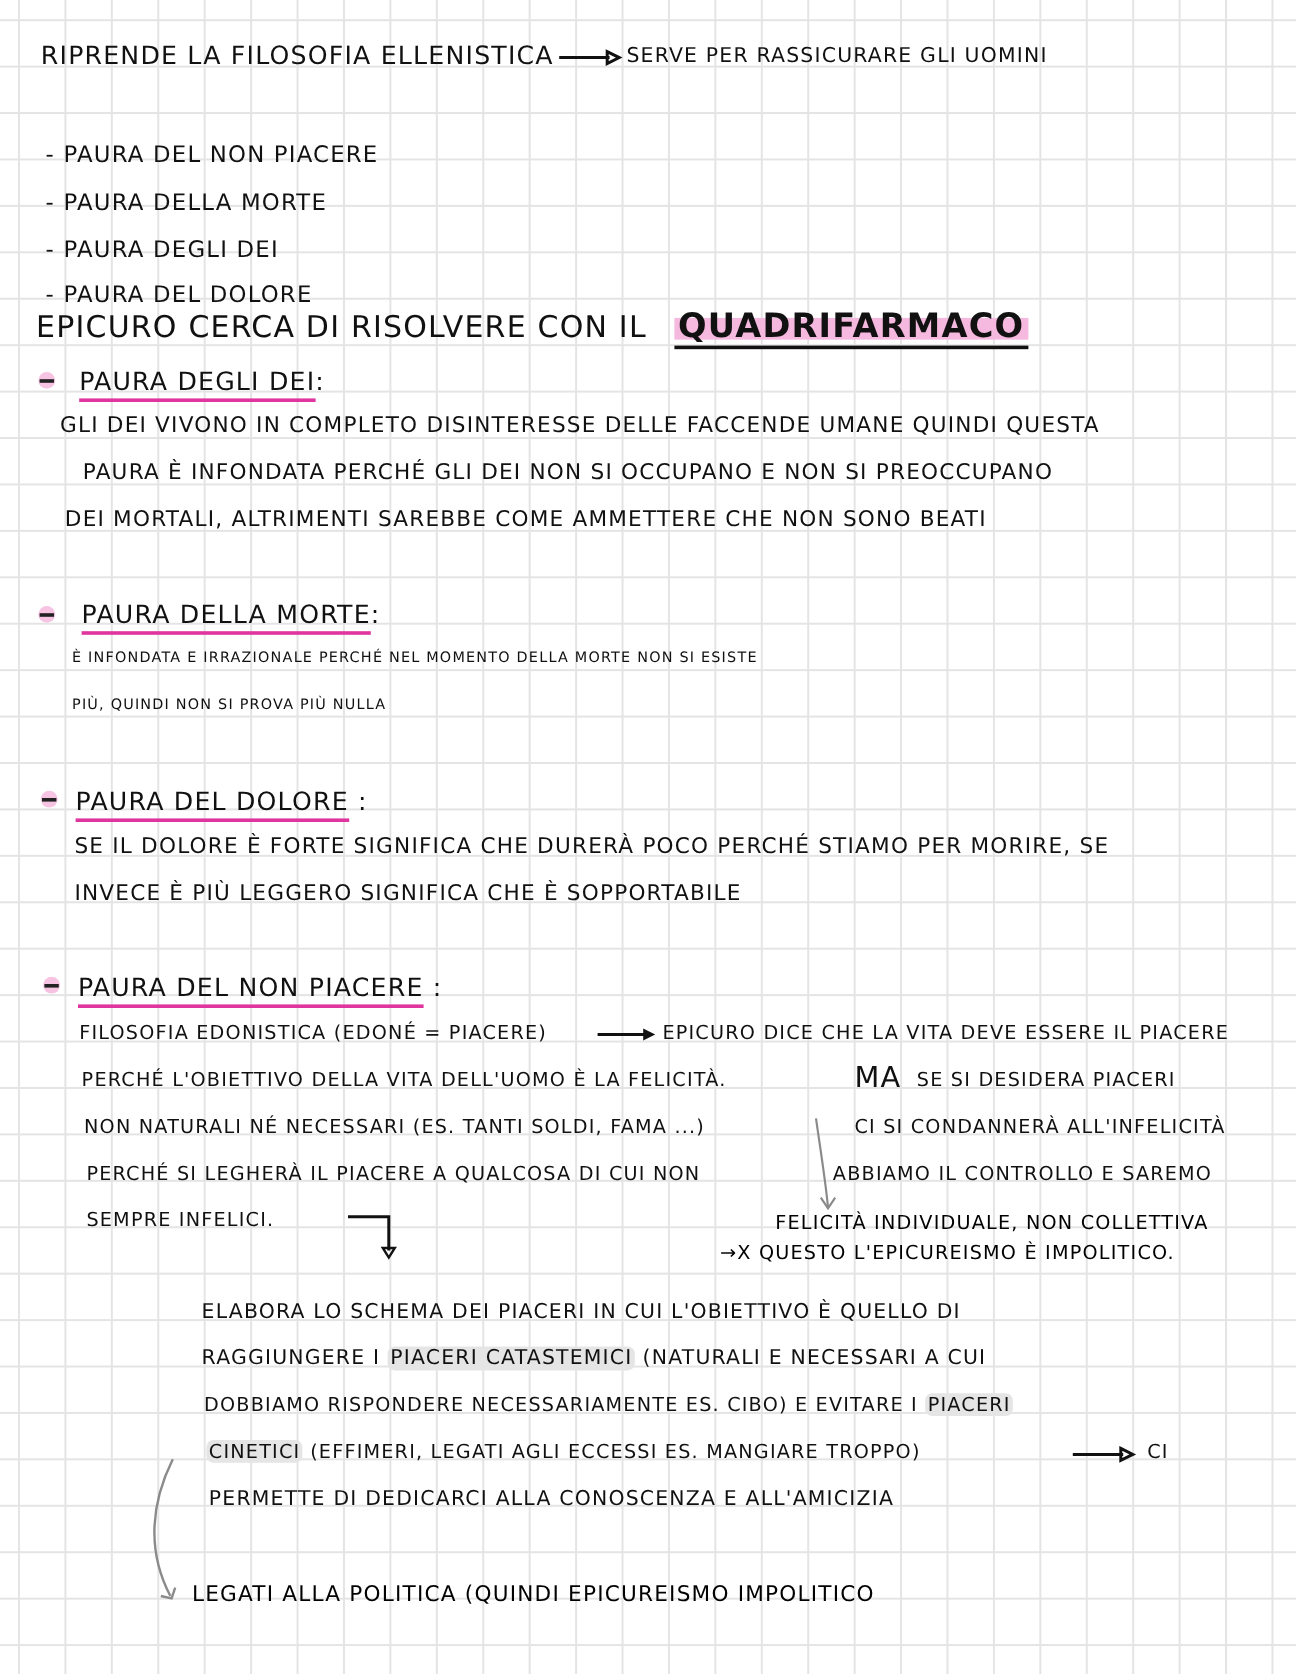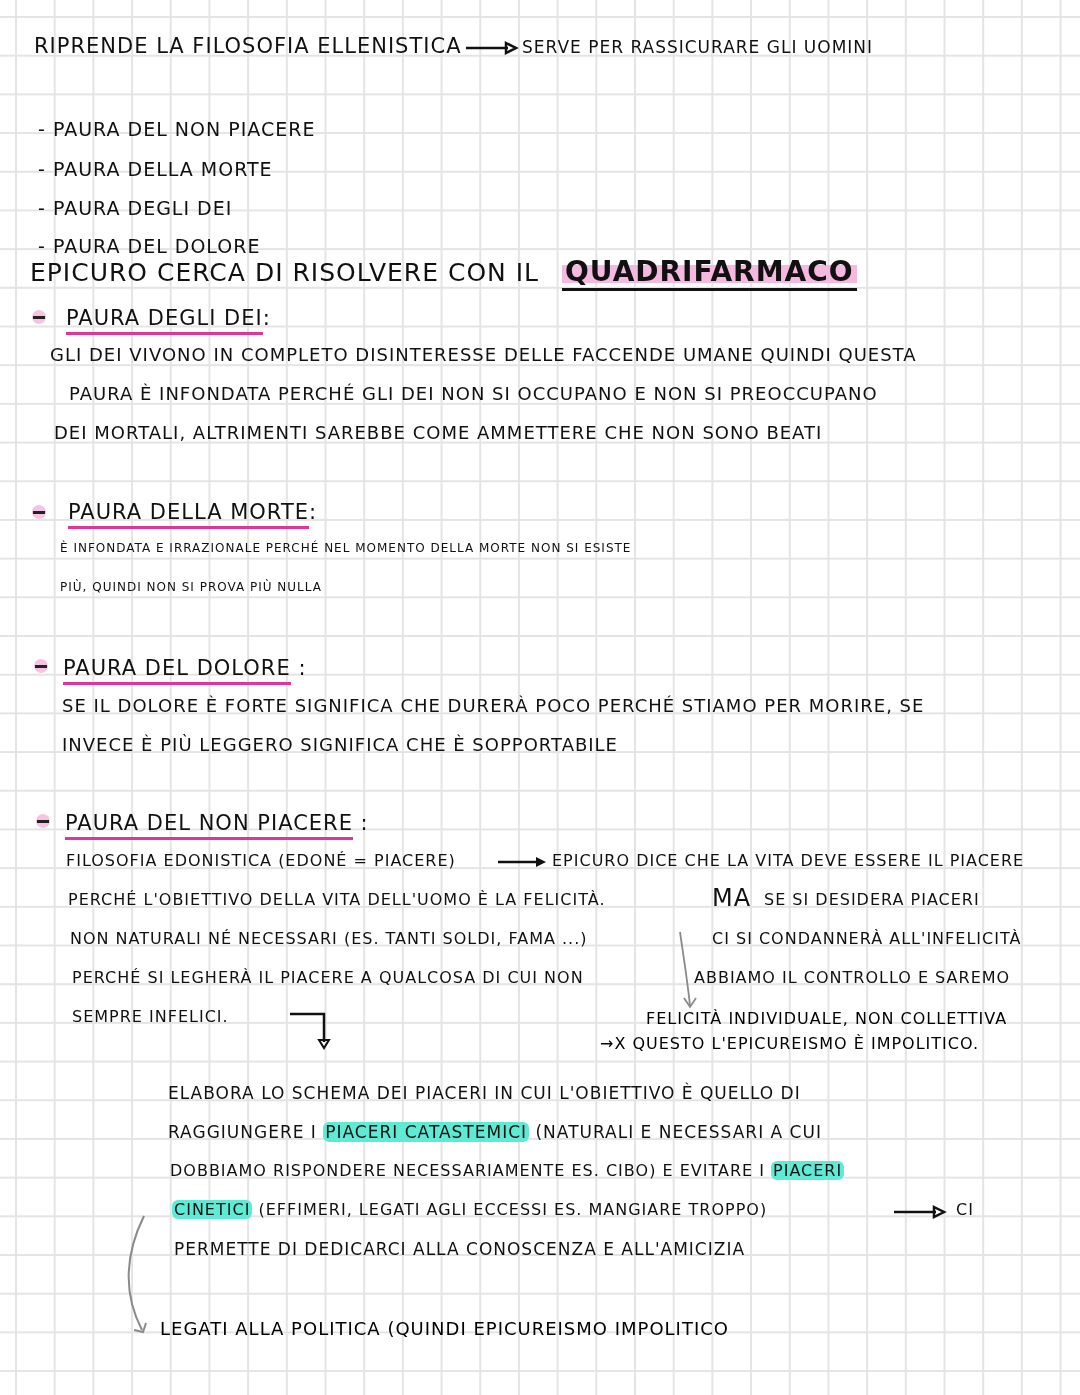--- a/index.html
+++ b/index.html
@@ -17,21 +17,21 @@
     .ln {
       position: absolute; white-space: nowrap;
       text-transform: uppercase; font-weight: normal;
       letter-spacing: 1px; line-height: 1;
     }
     .big { font-size: 21px; }
     .med { font-size: 19px; margin-top: 44px; }
     .sm  { font-size: 17px; }
     .xs  { font-size: 16px; }
     .grey { color: #000000; }
-    .hl { background: #5eead4; border-radius: 6px; padding: 0 2px; }
+    .hl { background: #e5e5e5; border-radius: 6px; padding: 0 2px; }
     .title-hl { background: linear-gradient(to bottom, transparent 30%, #f5b8de 30%, #f5b8de 85%, transparent 85%); border-bottom: 3px solid #111; padding: 0 3px; font-weight: bold; }
     .pink-ul { border-bottom: 3px solid #e0359f; padding-bottom: 2px; }
     .dot {
       position: absolute; width: 14px; height: 14px; border-radius: 50%;
       background: #f7c3e3;
     }
     .dot::after {
       content: ""; position: absolute; left: 1px; right: 1px; top: 6px; height: 3px; background: #222;
     }
     svg { position: absolute; overflow: visible; }

